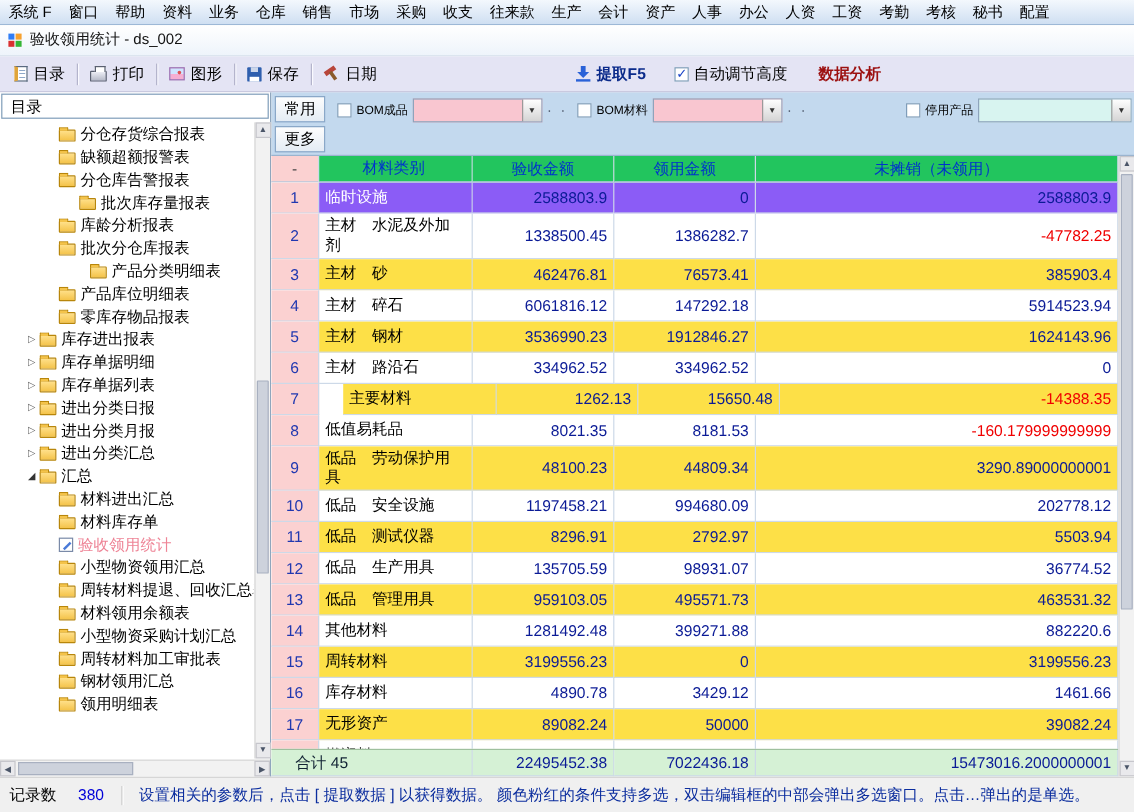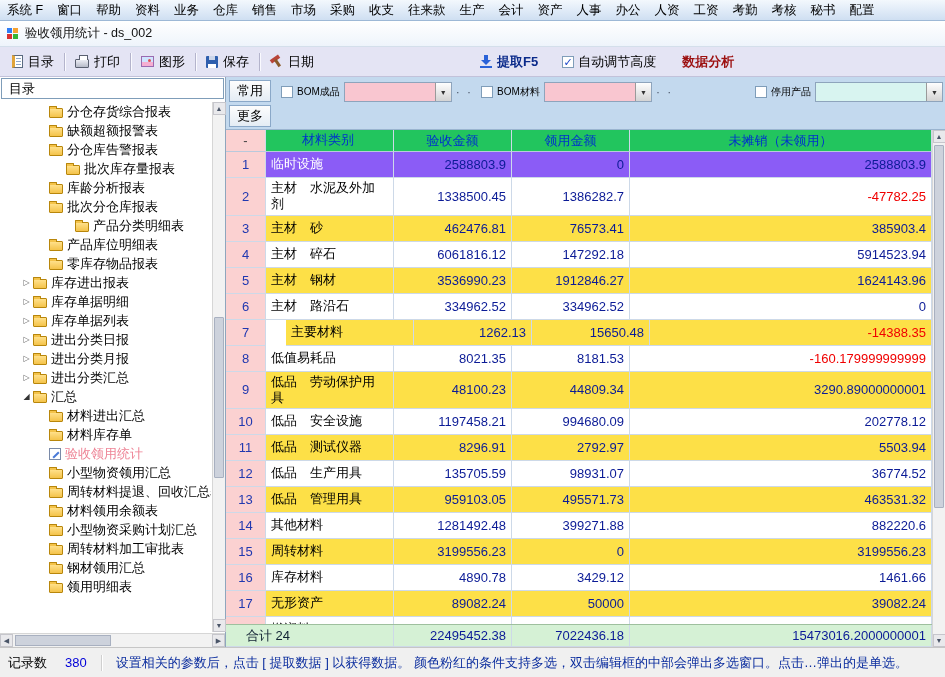--- a/index.html
+++ b/index.html
@@ -489,21 +489,21 @@
               </div>
               <div class="t-row">
                 <div class="cell col-num">18</div>
                 <div class="cell col-cat val" style="color: rgb(0, 0, 0);">燃润料</div>
                 <div class="cell col-accept val">93762.25</div>
                 <div class="cell col-use val">29873.66</div>
                 <div class="cell col-rest val">63888.59</div>
               </div>
             </div>
           <div class="t-foot">
-            <div class="cell foot-label">合计 24</div>
+            <div class="cell foot-label">合计 45</div>
             <div class="cell col-accept">22495452.38</div>
             <div class="cell col-use">7022436.18</div>
             <div class="cell col-rest">15473016.2000000001</div>
           </div>
         </div>
         <div class="v-scrollbar table-vscroll">
           <span class="sb-arrow up"></span>
           <div class="v-track">
               <div class="v-thumb"></div>
             </div>

